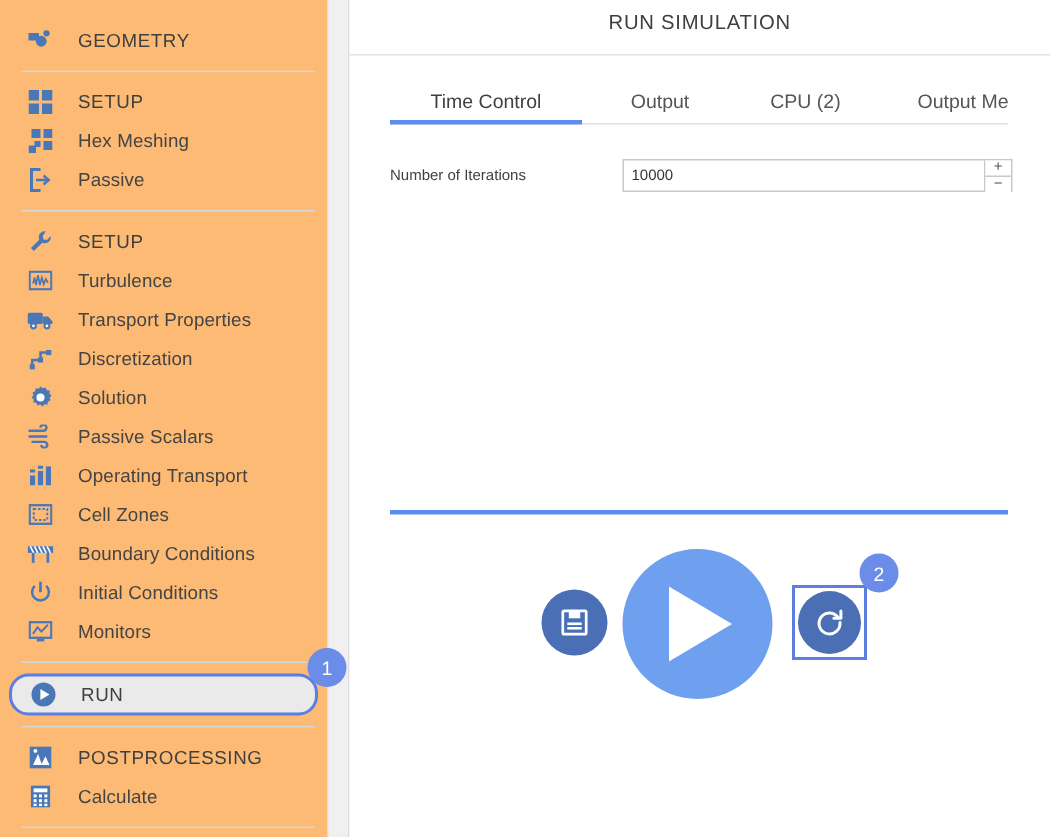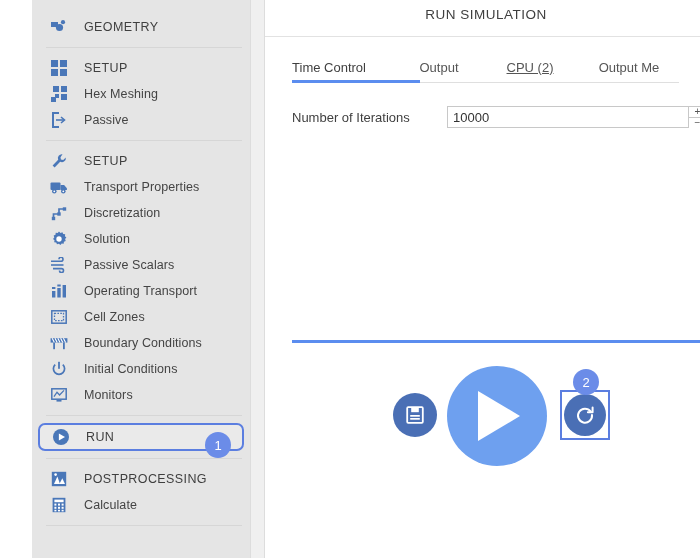--- a/index.html
+++ b/index.html
@@ -8,25 +8,24 @@
     background:#ffffff;
     font-family:"Liberation Sans", sans-serif;
     overflow:hidden;
     position:relative;
   }
   .app{display:flex;width:700px;height:558px;position:relative;}
 
   
   .sidebar{
     width:218px;height:558px;
-    background:#e5e5e5;
+    background:#fdba74;
     position:relative;
     flex:0 0 218px;
     box-sizing:border-box;
-    margin-left:32px;
   }
   .gutter{
     width:15px;height:558px;
     background:#f0f0f0;
     border-left:1px solid #dddddd;
     border-right:1px solid #dddddd;
     box-sizing:border-box;
     flex:0 0 15px;
   }
   .nav-item{
@@ -57,21 +56,21 @@
     margin:7px 8px 7px 14px;
   }
   
   .nav-item.selected{
     position:relative;
     background:#eaeaea;
     border:2px solid #5b7ee0;
     margin:0 6px 0 6px;
     padding-left:10px;
     height:28px;
-    border-radius:7px;
+    border-radius:13px;
   }
 
   
   .badge{
     position:absolute;
     width:26px;height:26px;border-radius:50%;
     background:#6b8ce8;
     color:#ffffff;
     font-size:13px;
     display:flex;align-items:center;justify-content:center;
@@ -97,36 +96,38 @@
     height:22px;
   }
   .title-rule{
     height:1px;background:#e2e2e2;
     margin:7px 0 0 0;
   }
   .tabs{
     display:flex;
     align-items:flex-end;
     margin-top:16px;
+    padding-left:27px;
     position:relative;
     height:30px;
+    gap:6px;
   }
   .tab{
     font-size:13px;
     color:#555555;
     padding:0 0 8px 0;
     margin-right:0;
     text-align:center;
     box-sizing:border-box;
     cursor:default;
     white-space:nowrap;
   }
   .tab.t0{width:128px;}
   .tab.t1{width:92px;}
-  .tab.t2{width:90px;text-decoration:underline;}
+  .tab.t2{width:90px;}
   .tab.t3{width:108px;}
   .tab.active{color:#3f3f3f;}
   .tabs-rule{
     position:absolute;
     left:27px;right:28px;bottom:0;
     height:1px;background:#dfdfdf;
   }
   .tabs-active-underline{
     position:absolute;
     left:27px;bottom:0;
@@ -134,35 +135,35 @@
     background:#5b8def;
   }
 
   
   .form-row{
     display:flex;align-items:center;
     margin-top:23px;
     padding-left:27px;
   }
   .form-label{
-    font-size:13px;color:#3f3f3f;
+    font-size:10px;color:#3f3f3f;
     width:155px;flex:0 0 155px;
   }
   .spin-wrap{
     display:flex;align-items:stretch;
     border:1px solid #c8c8c8;
     background:#ffffff;
     height:22px;
     width:260px;
     box-sizing:border-box;
   }
   .spin-input{
     flex:1 1 auto;
     border:0;outline:0;
-    font-size:13px;
+    font-size:10px;
     color:#333333;
     padding-left:5px;
     font-family:"Liberation Sans", sans-serif;
     background:transparent;
   }
   .spin-btns{
     width:17px;flex:0 0 17px;
     display:flex;flex-direction:column;
     border-left:1px solid #c8c8c8;
   }
@@ -283,20 +284,29 @@
 
     <div class="nav-item section">
       <span class="ico">
         <svg width="16" height="16" viewBox="0 0 16 16">
           <path d="M11.5 1.2 a4 4 0 0 0 -4.3 5.6 L1.6 12.4 l2 2 L9.2 8.8 a4 4 0 0 0 5.6 -4.3 L12.2 7 L9.9 6.6 L9.5 4.3 Z" fill="#4a77b8"></path>
         </svg>
       </span>
       <span class="lbl">SETUP</span>
     </div>
 
+    <div class="nav-item">
+      <span class="ico">
+        <svg width="16" height="16" viewBox="0 0 16 16">
+          <rect x="0.8" y="2.2" width="14.4" height="11.6" fill="none" stroke="#4a77b8" stroke-width="1.4"></rect>
+          <path d="M3 10 L4 6 L5 11 L6.3 4.5 L7.6 11 L8.9 6 L10.2 10.5 L11.5 7 L13 9.5" stroke="#4a77b8" stroke-width="1.1" fill="none"></path>
+        </svg>
+      </span>
+      <span class="lbl">Turbulence</span>
+    </div>
 
     <div class="nav-item">
       <span class="ico">
         <svg width="18" height="16" viewBox="0 0 18 16">
           <rect x="0.5" y="3.5" width="10" height="7.5" rx="1" fill="#4a77b8"></rect>
           <path d="M10.5 6 h3.6 l2.8 3.2 V11 h-6.4 Z" fill="#4a77b8"></path>
           <circle cx="4.3" cy="12.3" r="2.3" fill="#4a77b8"></circle>
           <circle cx="13.3" cy="12.3" r="2.3" fill="#4a77b8"></circle>
           <circle cx="4.3" cy="12.3" r="0.9" fill="#ffffff"></circle>
           <circle cx="13.3" cy="12.3" r="0.9" fill="#ffffff"></circle>

